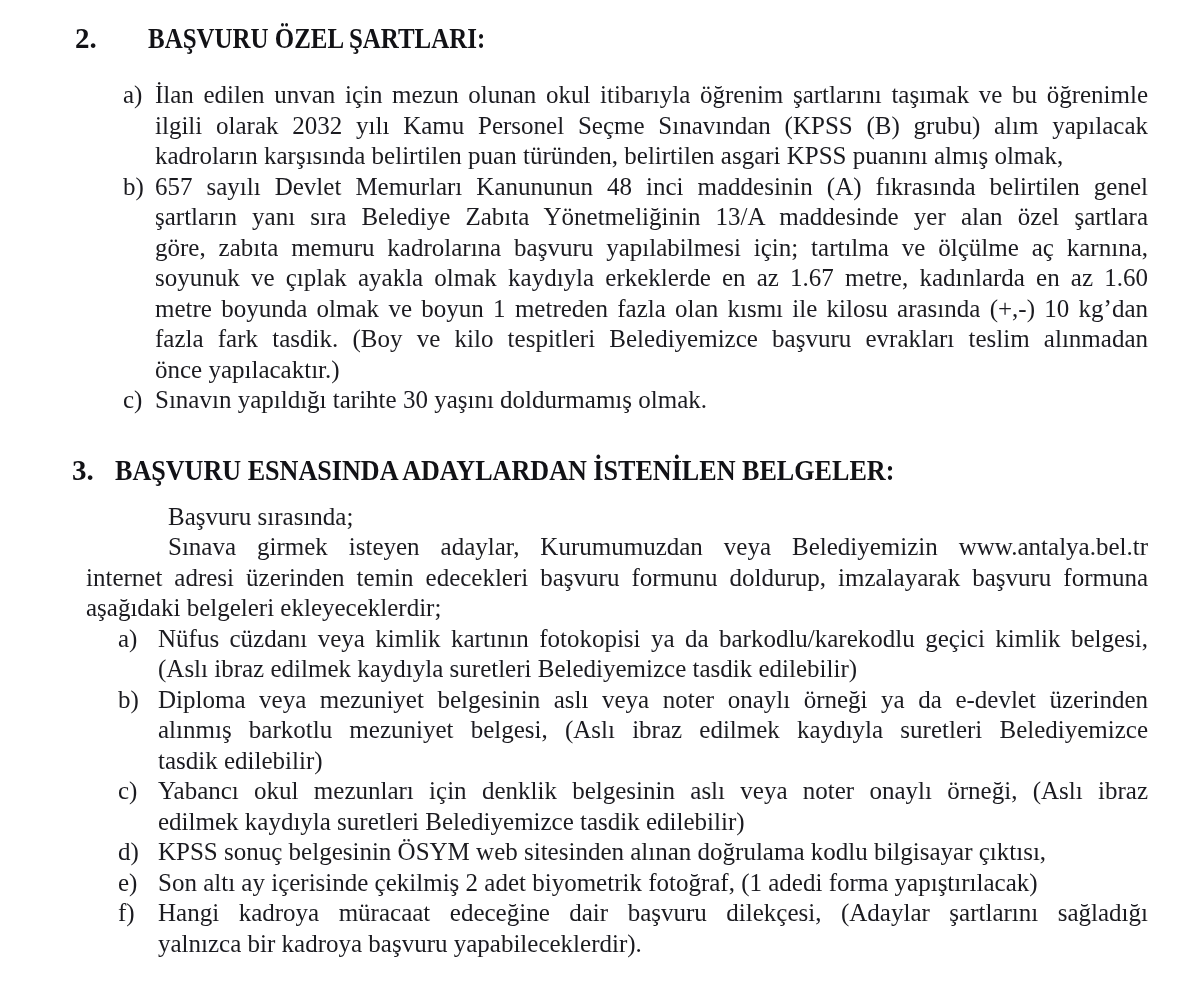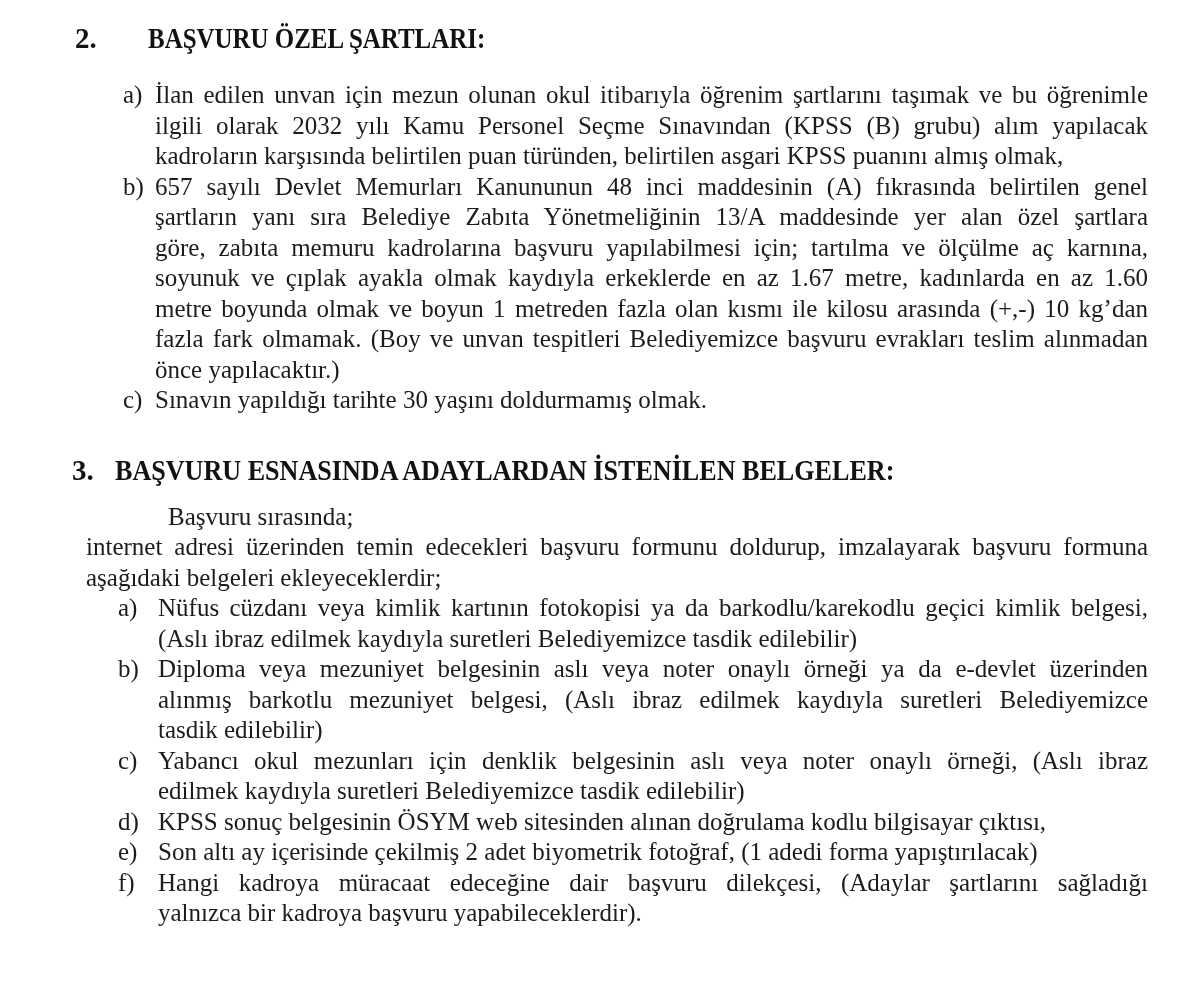--- a/index.html
+++ b/index.html
@@ -51,32 +51,33 @@
           <div class="ln j">ilgili olarak 2032 yılı Kamu Personel Seçme Sınavından (KPSS (B) grubu) alım yapılacak</div>
           <div class="ln">kadroların karşısında belirtilen puan türünden, belirtilen asgari KPSS puanını almış olmak,</div>
         </div>
         <div class="li">
           <span class="marker">b)</span>
           <div class="ln j">657 sayılı Devlet Memurları Kanununun 48 inci maddesinin (A) fıkrasında belirtilen genel</div>
           <div class="ln j">şartların yanı sıra Belediye Zabıta Yönetmeliğinin 13/A maddesinde yer alan özel şartlara</div>
           <div class="ln j">göre, zabıta memuru kadrolarına başvuru yapılabilmesi için; tartılma ve ölçülme aç karnına,</div>
           <div class="ln j">soyunuk ve çıplak ayakla olmak kaydıyla erkeklerde en az 1.67 metre, kadınlarda en az 1.60</div>
           <div class="ln j">metre boyunda olmak ve boyun 1 metreden fazla olan kısmı ile kilosu arasında (+,-) 10 kg’dan</div>
-          <div class="ln j">fazla fark olmamak. (Boy ve unvan tespitleri Belediyemizce başvuru evrakları teslim alınmadan</div>
+          <div class="ln j">fazla fark tasdik. (Boy ve kilo tespitleri Belediyemizce başvuru evrakları teslim alınmadan</div>
           <div class="ln">önce yapılacaktır.)</div>
         </div>
         <div class="li">
           <span class="marker">c)</span>
           <div class="ln">Sınavın yapıldığı tarihte 30 yaşını doldurmamış olmak.</div>
         </div>
       </div>
     </section>
     <section>
       <div class="heading h3"><span class="hnum">3.</span><span class="htext">BAŞVURU ESNASINDA ADAYLARDAN İSTENİLEN BELGELER:</span></div>
       <div class="ln intro ind">Başvuru sırasında;</div>
+      <div class="ln intro j ind">Sınava girmek isteyen adaylar, Kurumumuzdan veya Belediyemizin www.antalya.bel.tr</div>
       <div class="ln intro j">internet adresi üzerinden temin edecekleri başvuru formunu doldurup, imzalayarak başvuru formuna</div>
       <div class="ln intro">aşağıdaki belgeleri ekleyeceklerdir;</div>
       <div class="list s3">
         <div class="li">
           <span class="marker">a)</span>
           <div class="ln j">Nüfus cüzdanı veya kimlik kartının fotokopisi ya da barkodlu/karekodlu geçici kimlik belgesi,</div>
           <div class="ln">(Aslı ibraz edilmek kaydıyla suretleri Belediyemizce tasdik edilebilir)</div>
         </div>
         <div class="li">
           <span class="marker">b)</span>

